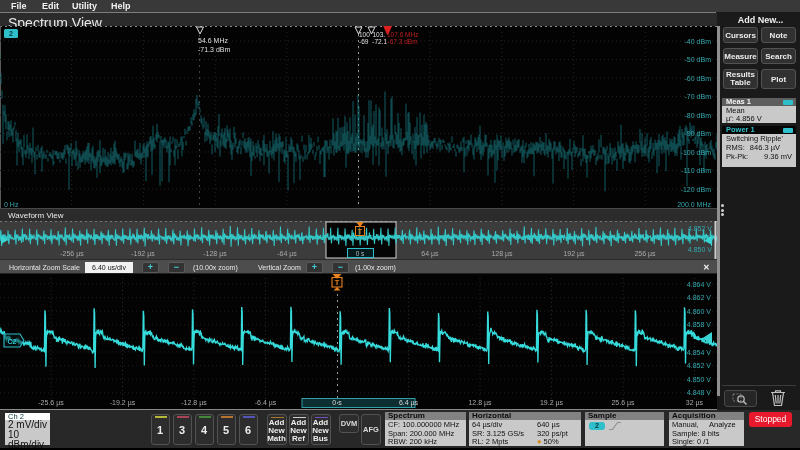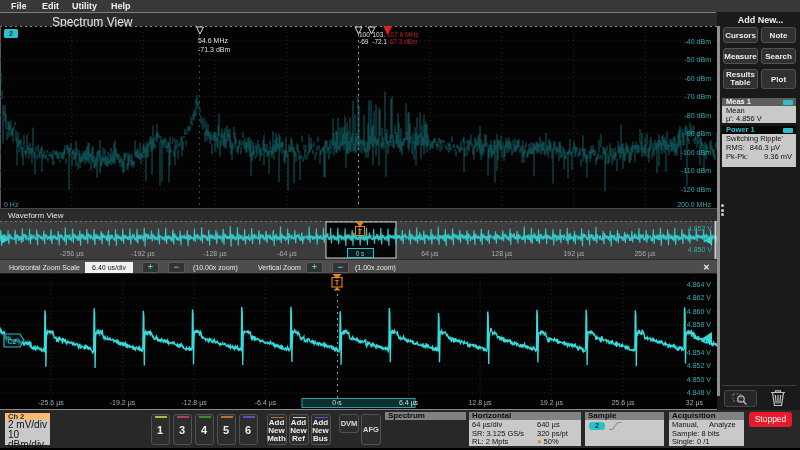--- a/index.html
+++ b/index.html
@@ -17,21 +17,21 @@
 
 <div class="abs" style="left:0;top:0;width:800px;height:13px;background:#393939;border-bottom:1px solid #1a1a1a;">
   <span class="abs" style="left:11px;top:1px;font-size:9px;color:#f2f2f2;font-weight:bold;">File</span>
   <span class="abs" style="left:42px;top:1px;font-size:9px;color:#f2f2f2;font-weight:bold;">Edit</span>
   <span class="abs" style="left:72px;top:1px;font-size:9px;color:#f2f2f2;font-weight:bold;text-align:right;">Utility</span>
   <span class="abs" style="left:111px;top:1px;font-size:9px;color:#f2f2f2;font-weight:bold;">Help</span>
 </div>
 
 <div class="abs" style="left:0;top:12px;width:716px;height:1px;background:#7d7d7d;"></div>
 <div class="abs" style="left:0;top:13px;width:717px;height:13px;background:#2b2b2b;">
-  <span class="abs" style="left:8px;top:2px;font-size:12px;color:#e8e8e8;margin-left:44px;">Spectrum View</span>
+  <span class="abs" style="left:8px;top:2px;font-size:14px;color:#e8e8e8;">Spectrum View</span>
 </div>
 
 <div class="abs" style="left:0;top:26px;width:717px;height:182px;background:#030303;">
 <svg width="717" height="182" style="position:absolute;left:0;top:0;">
   <line x1="0" y1="0.5" x2="717" y2="0.5" stroke="#8a8a8a" stroke-width="1" stroke-dasharray="2,3"></line>
   <line x1="0.5" y1="0" x2="0.5" y2="182" stroke="#5a5a5a" stroke-width="1"></line>
   <line x1="71.7" y1="6" x2="71.7" y2="180" stroke="#272727" stroke-width="1" stroke-dasharray="1,3"></line>
         <line x1="143.4" y1="6" x2="143.4" y2="180" stroke="#272727" stroke-width="1" stroke-dasharray="1,3"></line>
         <line x1="215.1" y1="6" x2="215.1" y2="180" stroke="#272727" stroke-width="1" stroke-dasharray="1,3"></line>
         <line x1="286.8" y1="6" x2="286.8" y2="180" stroke="#272727" stroke-width="1" stroke-dasharray="1,3"></line>
@@ -219,35 +219,36 @@
     <svg width="16" height="18">
           <path d="M2.5 3.5 L4.5 16.5 L11.5 16.5 L13.5 3.5 Z M1 3.5 L15 3.5 M5.5 3.5 L5.5 1.8 L10.5 1.8 L10.5 3.5 M5.3 6 L6.2 14.5 M8 6 L8 14.5 M10.7 6 L9.8 14.5" fill="none" stroke="#c0c0c0" stroke-width="1.2"></path>
         </svg>
   </div>
 </div>
 
 <div class="abs" style="left:720.5px;top:204px;width:3px;height:3px;border-radius:50%;background:#cfcfcf;"></div>
     <div class="abs" style="left:720.5px;top:208.5px;width:3px;height:3px;border-radius:50%;background:#cfcfcf;"></div>
     <div class="abs" style="left:720.5px;top:213px;width:3px;height:3px;border-radius:50%;background:#cfcfcf;"></div>
     <div class="abs" style="left:0;top:410px;width:800px;height:38px;background:#282828;">
-  <div class="abs" style="left:5px;top:3px;width:45px;height:7px;background:#fdba74;color:#05343a;font-size:7.5px;font-weight:bold;line-height:7px;padding-left:3px;">Ch 2</div>
+  <div class="abs" style="left:5px;top:3px;width:45px;height:7px;background:#ffffff;color:#05343a;font-size:7.5px;font-weight:normal;line-height:7px;padding-left:3px;">Ch 2</div>
   <div class="abs" style="left:5px;top:10px;width:45px;height:25px;background:#c9c9c9;color:#111;font-size:10px;line-height:10px;padding:0 0 0 3px;">2 mV/div<br>10 dBm/div<br>200 MHz</div>
 </div>
 <div class="btn" style="left:150.5px;top:414px;width:19px;height:31px;font-size:11px;background:#2d2d2d;"><span class="abs" style="left:3px;top:1px;width:12px;height:2px;background:#b7b73a;"></span>1</div>
     <div class="btn" style="left:172.5px;top:414px;width:19px;height:31px;font-size:11px;background:#2d2d2d;"><span class="abs" style="left:3px;top:1px;width:12px;height:2px;background:#aa4456;"></span>3</div>
     <div class="btn" style="left:194.5px;top:414px;width:19px;height:31px;font-size:11px;background:#2d2d2d;"><span class="abs" style="left:3px;top:1px;width:12px;height:2px;background:#44883c;"></span>4</div>
     <div class="btn" style="left:216.5px;top:414px;width:19px;height:31px;font-size:11px;background:#2d2d2d;"><span class="abs" style="left:3px;top:1px;width:12px;height:2px;background:#b87333;"></span>5</div>
     <div class="btn" style="left:238.5px;top:414px;width:19px;height:31px;font-size:11px;background:#2d2d2d;"><span class="abs" style="left:3px;top:1px;width:12px;height:2px;background:#5356b8;"></span>6</div>
 <div class="btn" style="left:266.5px;top:414px;width:20px;height:31px;font-size:8px;line-height:8.3px;background:#2d2d2d;padding-top:3px;"><span class="abs" style="left:3px;top:1.5px;width:13px;height:1.5px;background:#a87a28;"></span>Add<br>New<br>Math</div>
     <div class="btn" style="left:288.5px;top:414px;width:20px;height:31px;font-size:8px;line-height:8.3px;background:#2d2d2d;padding-top:3px;"><span class="abs" style="left:3px;top:1.5px;width:13px;height:1.5px;background:#cfcfcf;"></span>Add<br>New<br>Ref</div>
     <div class="btn" style="left:310.5px;top:414px;width:20px;height:31px;font-size:8px;line-height:8.3px;background:#2d2d2d;padding-top:3px;"><span class="abs" style="left:3px;top:1.5px;width:13px;height:1.5px;background:#7050c0;"></span>Add<br>New<br>Bus</div>
 <div class="btn" style="left:339px;top:414px;width:20px;height:19px;font-size:7.5px;background:#2d2d2d;color:#dcdcdc;">DVM</div>
 <div class="btn" style="left:361px;top:414px;width:20px;height:31px;font-size:7.5px;background:#2d2d2d;color:#dcdcdc;">AFG</div>
 
 <div class="bdg-h" style="left:385px;top:412px;width:81px;height:8px;">Spectrum</div>
+<div class="bdg-b" style="left:385px;top:420px;width:81px;height:26px;">CF: 100.000000 MHz<br>Span: 200.000 MHz<br>RBW: 200 kHz</div>
 <div class="bdg-h" style="left:469px;top:412px;width:112px;height:8px;">Horizontal</div>
 <div class="bdg-b" style="left:469px;top:420px;width:112px;height:26px;">
   <span class="abs" style="left:3px;top:1px;">64 µs/div</span>
       <span class="abs" style="left:68px;top:1px;">640 µs</span>
   <span class="abs" style="left:3px;top:9.6px;">SR: 3.125 GS/s</span>
       <span class="abs" style="left:68px;top:9.6px;">320 ps/pt</span>
   <span class="abs" style="left:3px;top:18.2px;">RL: 2 Mpts</span>
       <span class="abs" style="left:68px;top:18.2px;"><span style="color:#d98a1a;">●</span> 50%</span>
 </div>
 <div class="bdg-h" style="left:585px;top:412px;width:79px;height:8px;">Sample</div>

